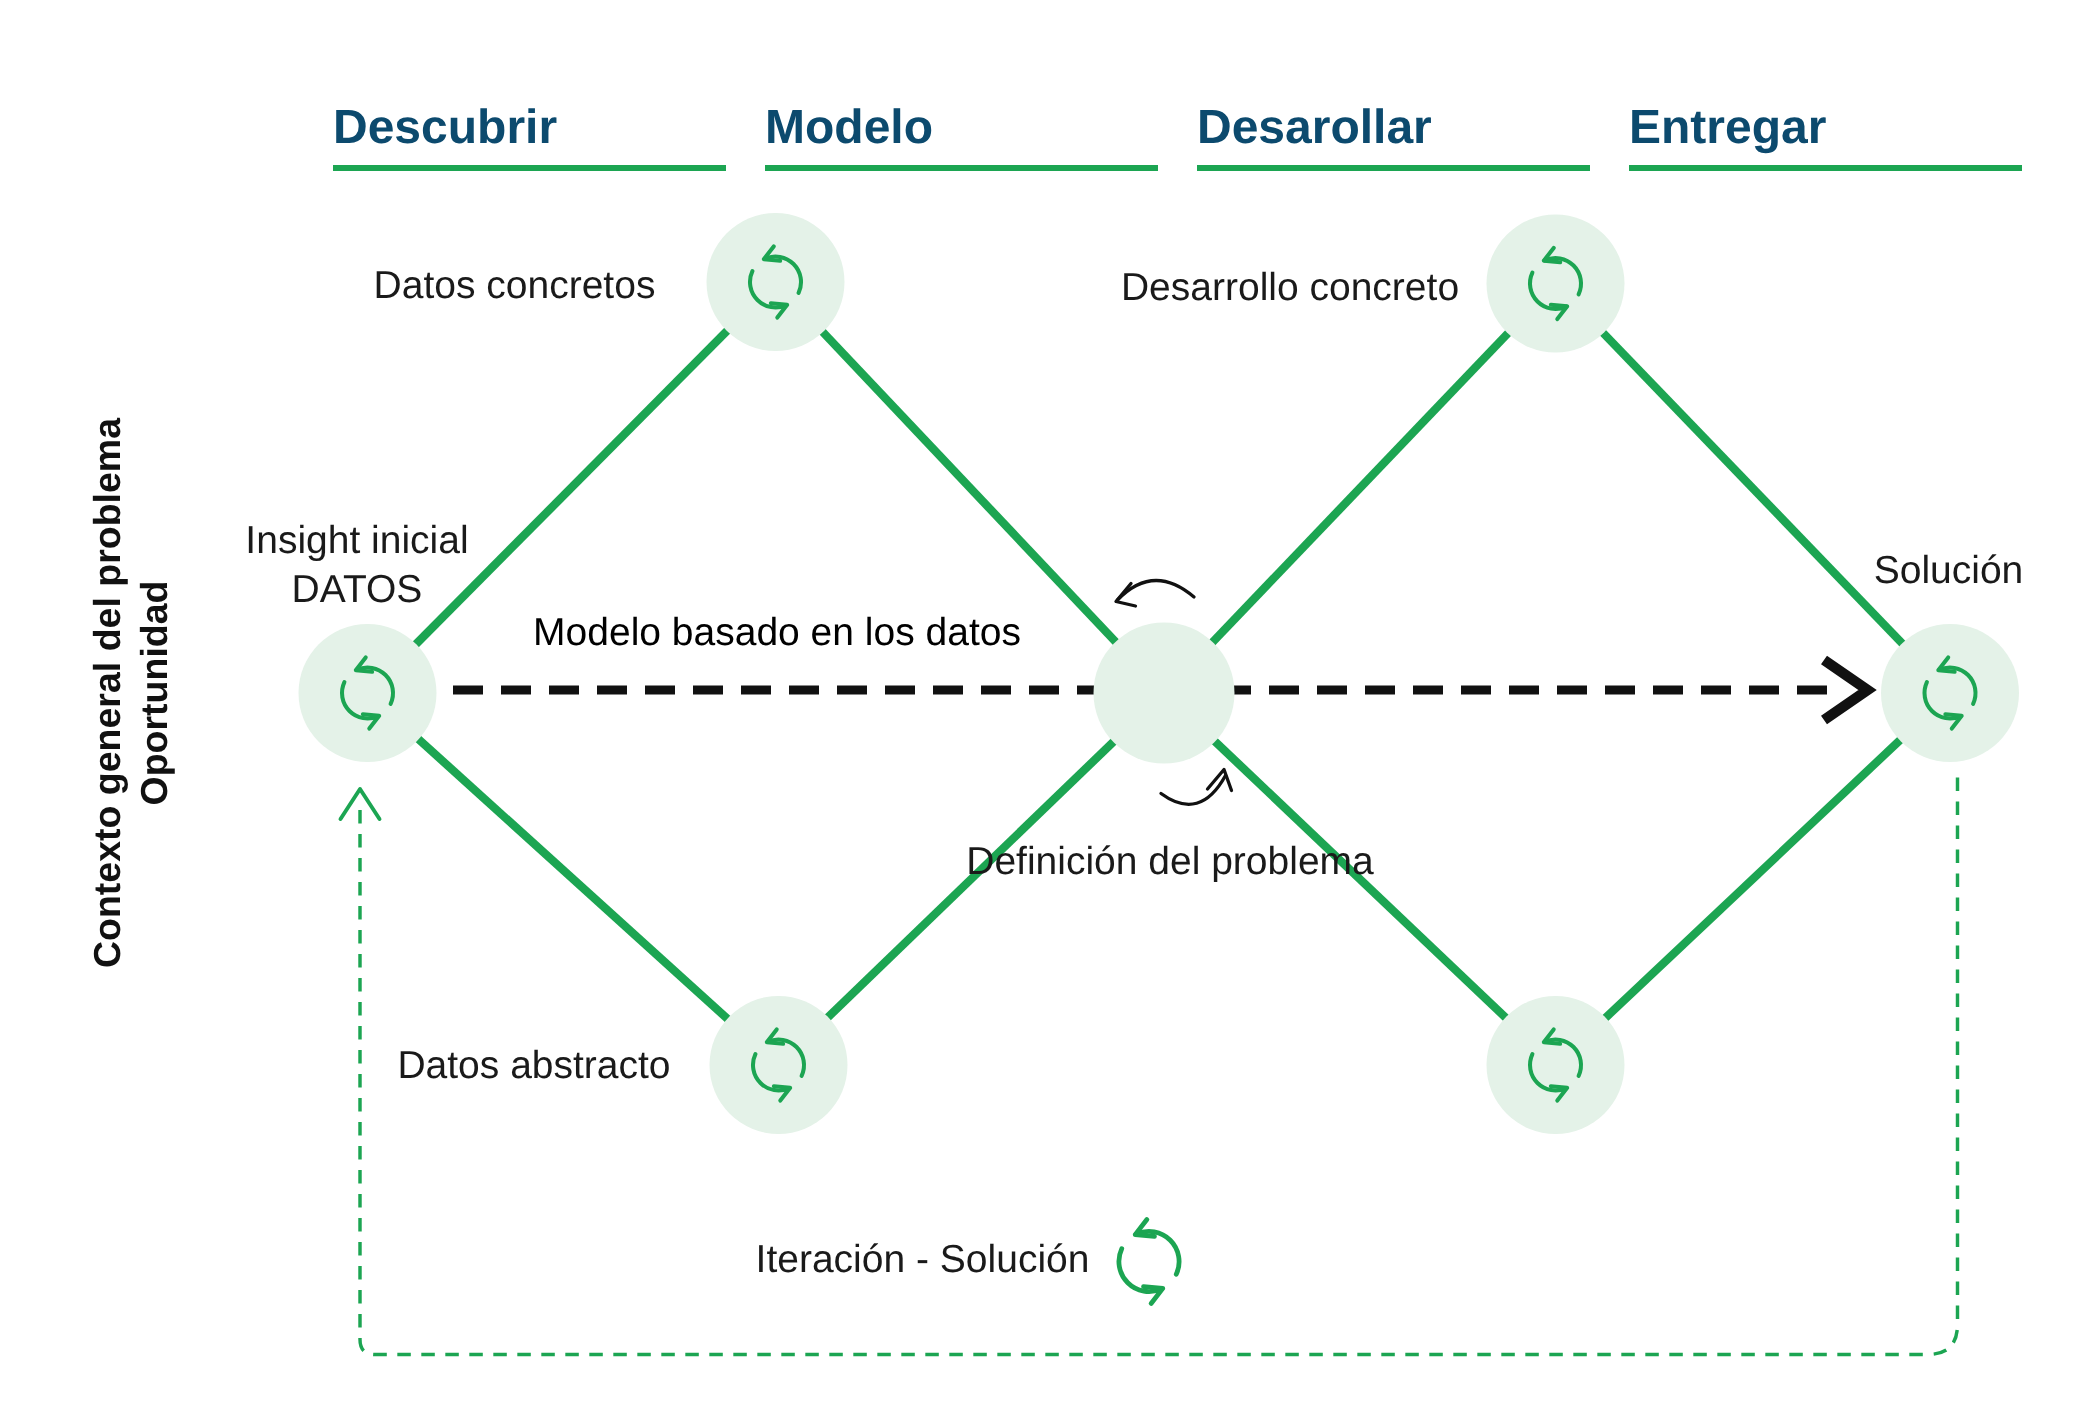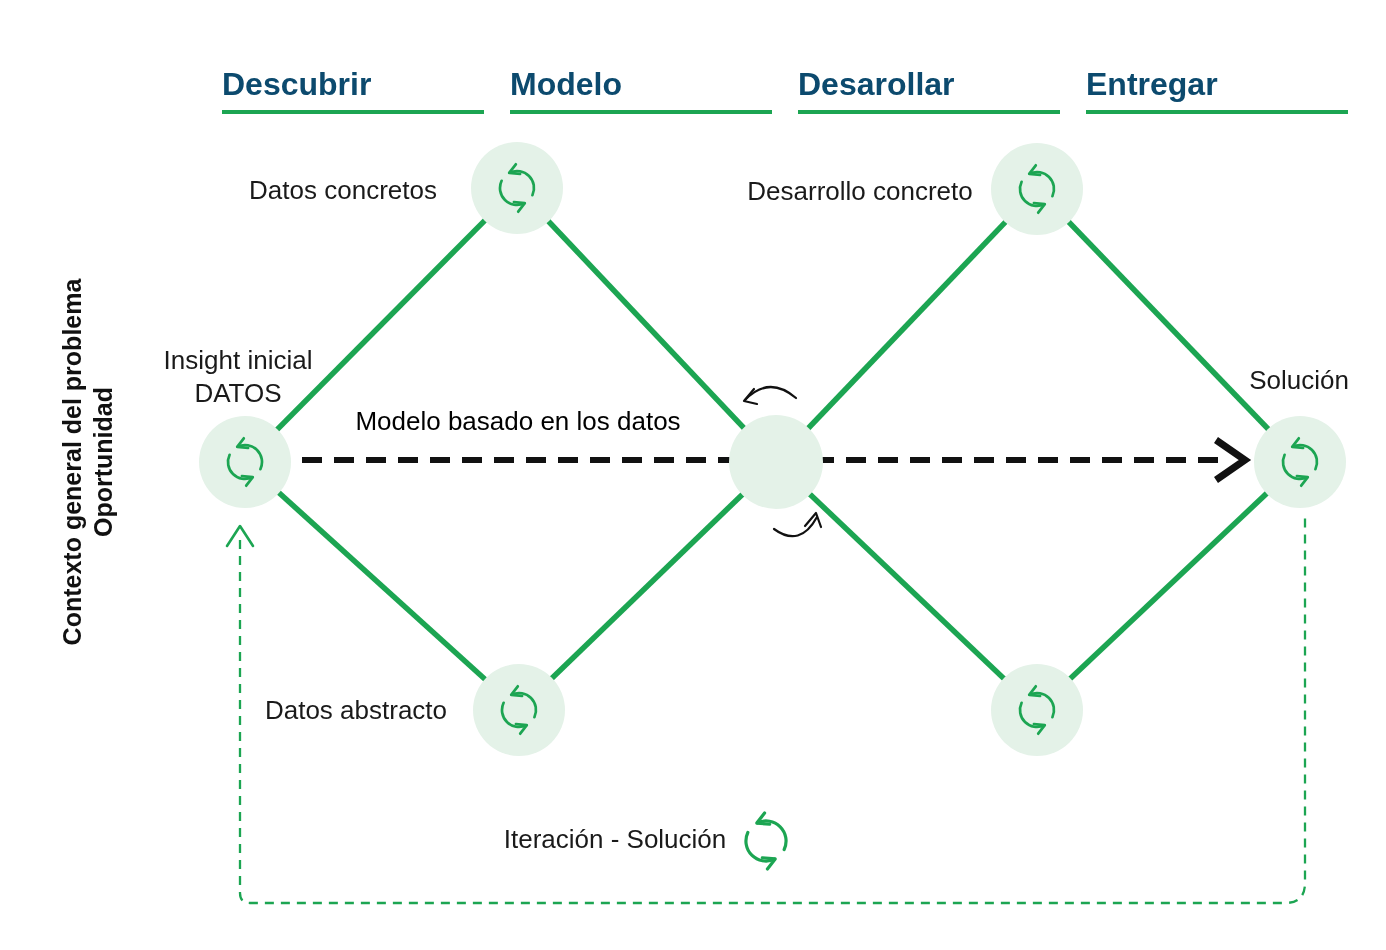--- a/index.html
+++ b/index.html
@@ -104,16 +104,17 @@
   <div class="lbl" style="left:343px;top:190px">Datos concretos</div>
   <div class="lbl" style="left:860px;top:191px">Desarrollo concreto</div>
 
   <div class="lbl center" style="left:238px;top:376px">
     <div><span class="it">Insight</span><span> inicial</span></div>
     <div>DATOS</div>
   </div>
 
   <div class="lbl" style="left:1299px;top:380px">Solución</div>
   <div class="lbl green" style="left:518px;top:421px">Modelo basado en los datos</div>
+  <div class="lbl" style="left:780px;top:574px">Definición del problema</div>
   <div class="lbl" style="left:356px;top:710px">Datos abstracto</div>
   <div class="lbl" style="left:615px;top:839px">Iteración - Solución</div>
 
 </div>
 
 </body></html>

